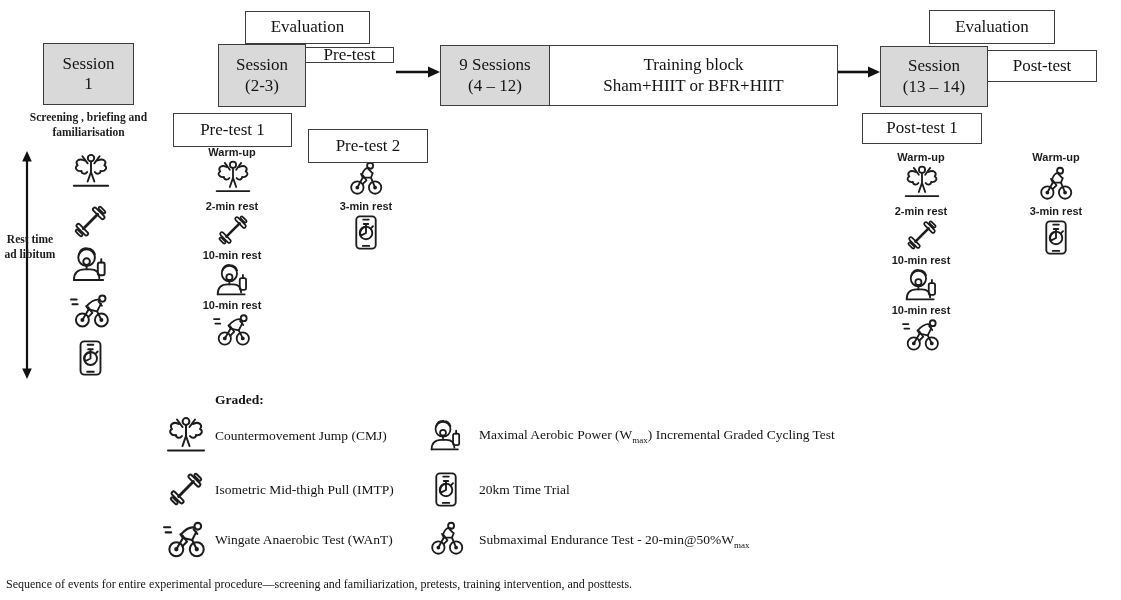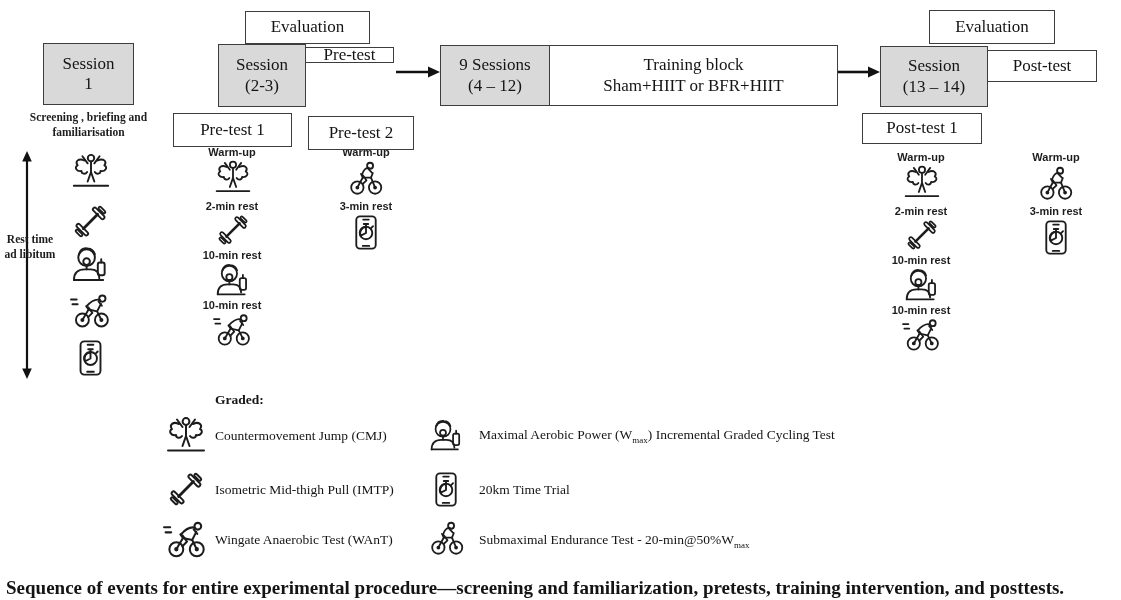--- a/index.html
+++ b/index.html
@@ -13,21 +13,21 @@
   .slabel{position:absolute;font-family:"Liberation Sans",sans-serif;font-weight:600;font-size:11px;
           line-height:1.25;color:#1d1d1d;text-align:center;}
   .note{position:absolute;font-family:Liberation Serif, serif;font-weight:600;font-size:11.5px;
         line-height:1.3;color:#1d1d1d;text-align:center;}
   .ico-wrap{position:absolute;display:block;line-height:0;}
   .ico{stroke:#1c1c1c;fill:none;stroke-width:2;stroke-linecap:round;stroke-linejoin:round;}
   .harrow{position:absolute;}
   .ltitle{position:absolute;font-size:13.5px;font-weight:bold;white-space:nowrap;}
   .ltext{position:absolute;font-size:13.5px;white-space:nowrap;}
   .ltext sub{font-size:9px;}
-  .caption{position:absolute;font-size:19px;white-space:nowrap;font-weight:bold;}
+  .caption{position:absolute;font-size:12px;white-space:nowrap;}
 </style>
 </head>
 <body>
 
 <div class="canvas">
 
   <svg class="defs" aria-hidden="true">
     <defs>
       <symbol id="sym-cmj" viewBox="0 0 44 40">
         <circle cx="22" cy="6.5" r="3.4"></circle>
@@ -128,21 +128,21 @@
     <span>Session</span>
     <span>(13 – 14)</span>
   </div>
   <div class="flowbox" style="left:987px;top:50px;width:110px;height:32px">
     <span>Post-test</span>
   </div>
 
   <div class="flowbox" style="left:173px;top:113px;width:119px;height:34px">
     <span>Pre-test 1</span>
   </div>
-  <div class="flowbox" style="left:308px;top:116px;width:106px;height:34px">
+  <div class="flowbox" style="left:308px;top:129px;width:120px;height:34px">
     <span>Pre-test 2</span>
   </div>
   <div class="flowbox" style="left:862px;top:113px;width:120px;height:31px">
     <span>Post-test 1</span>
   </div>
 
   <div class="note" style="left:6px;top:110px;width:165px">Screening , briefing and familiarisation</div>
   <svg class="harrow" style="left:19px;top:151px" width="16" height="228">
     <line x1="8" y1="9" x2="8" y2="219" stroke="#111" stroke-width="2.2"></line>
     <polygon points="8,0 3.2,10.5 12.8,10.5" fill="#111"></polygon>

